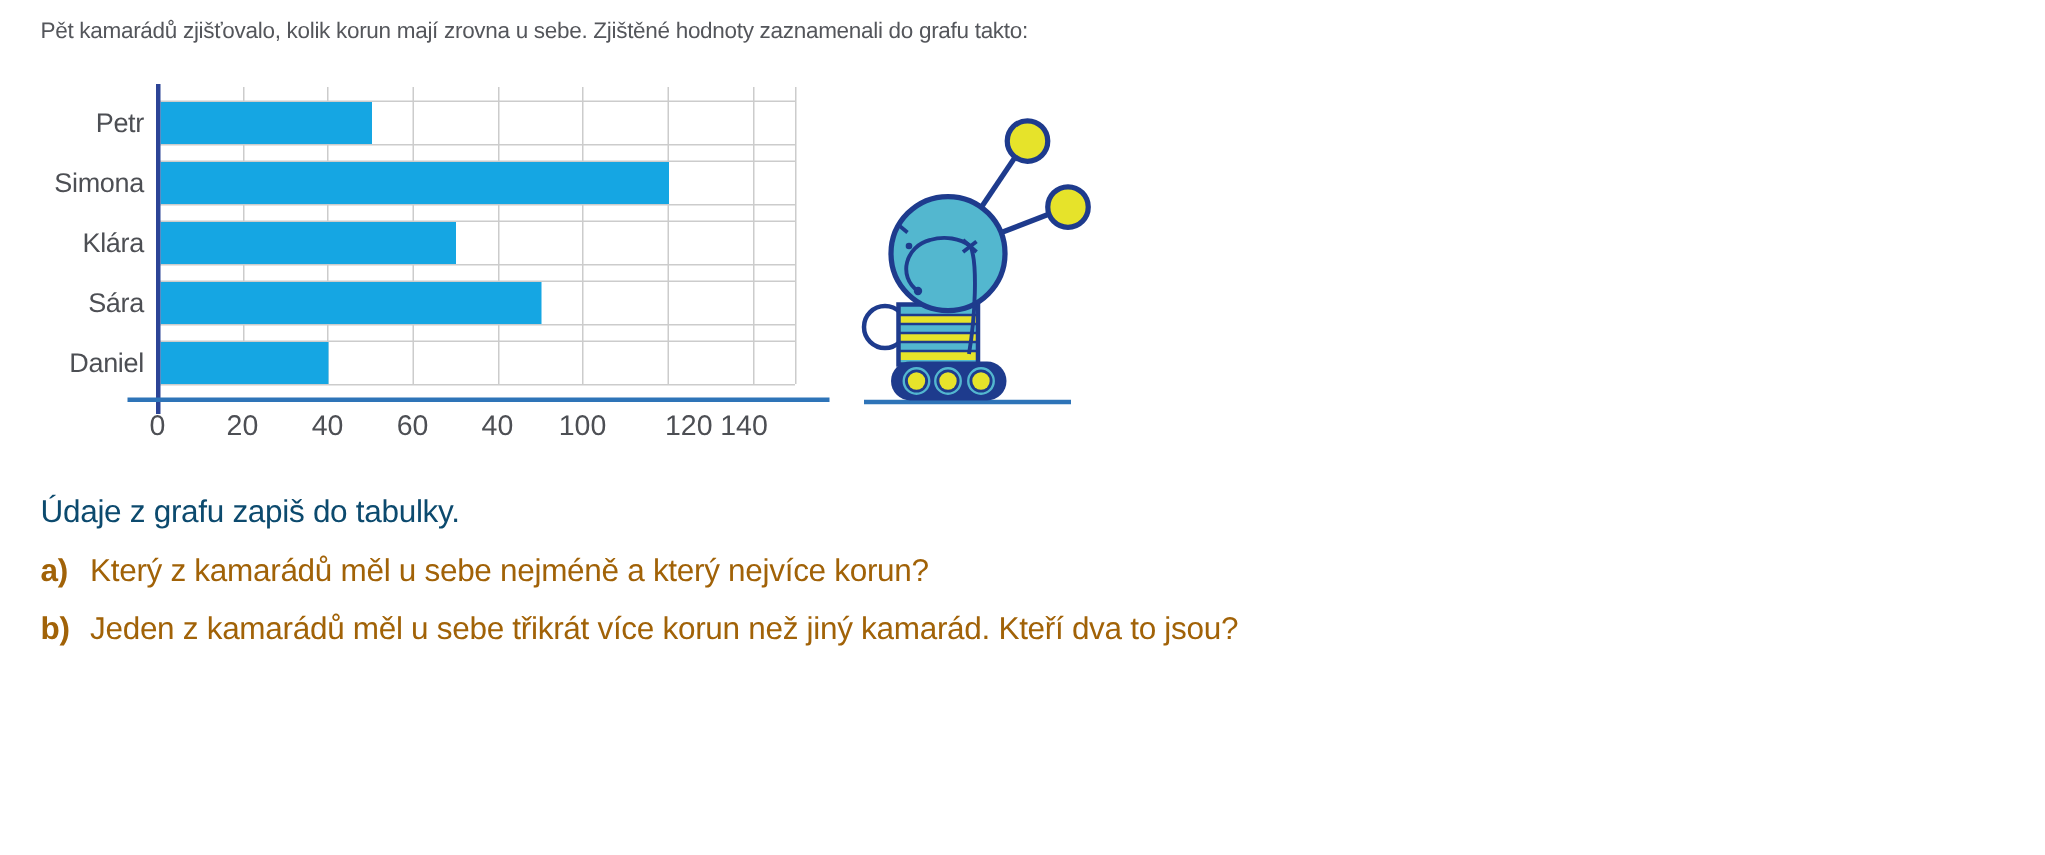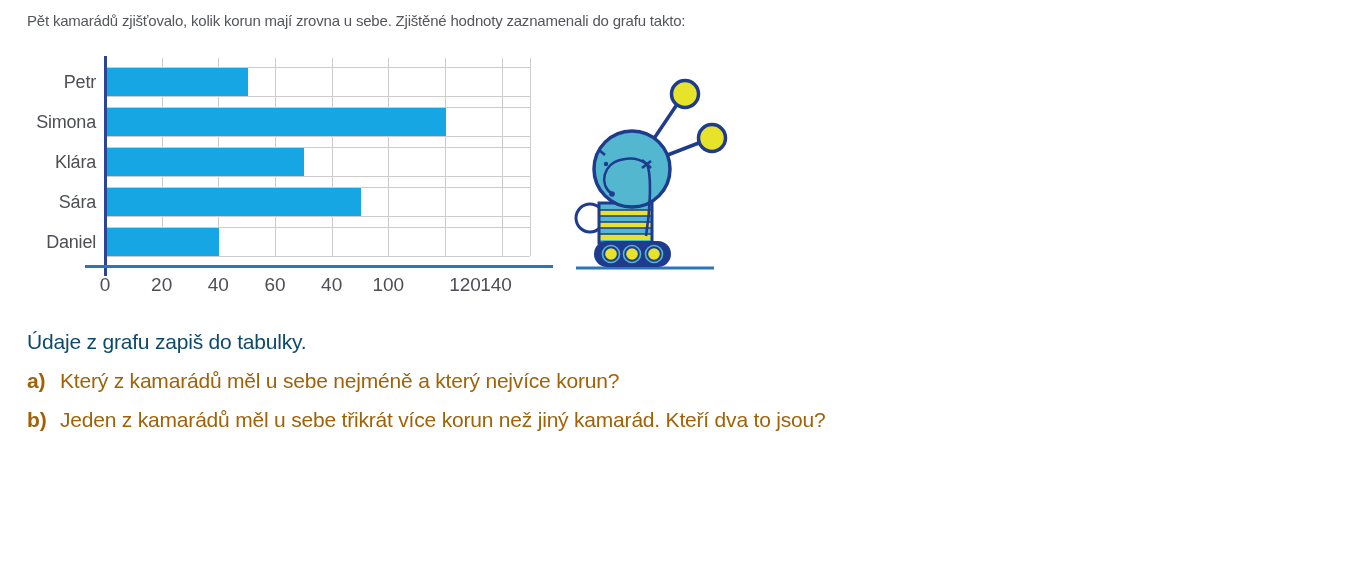--- a/index.html
+++ b/index.html
@@ -105,21 +105,21 @@
       <div class="bar" style="left: 87px; top: 170px; width: 112.333px;"></div>
       <div class="cat-label" style="top: 172px;">Daniel</div>
       <div class="y-axis" style="left: 84px; top: -2px; height: 220px;"></div>
       <div class="x-axis" style="left: 65px; top: 207px; width: 468px;"></div>
       <div class="tick-label" style="left: 55px;">0</div>
       <div class="tick-label" style="left: 111.667px;">20</div>
       <div class="tick-label" style="left: 168.333px;">40</div>
       <div class="tick-label" style="left: 225px;">60</div>
       <div class="tick-label" style="left: 281.667px;">40</div>
       <div class="tick-label" style="left: 338.333px;">100</div>
-      <div class="tick-label" style="left: 415px;">120</div>
+      <div class="tick-label" style="left: 395px; text-align: right;">120</div>
       <div class="tick-label" style="left: 446px;">140</div>
     </div>
 
   <div class="robot-wrap">
     <svg width="162" height="224" viewBox="0 0 162 224">
 
       <line x1="8" y1="216" x2="146" y2="216" style="stroke:var(--robot-ground);stroke-width:3"></line>
 
       <line x1="85" y1="88" x2="114" y2="45" style="stroke:var(--robot-outline);stroke-width:3.5"></line>
       <line x1="97" y1="104" x2="141" y2="87" style="stroke:var(--robot-outline);stroke-width:3.5"></line>

